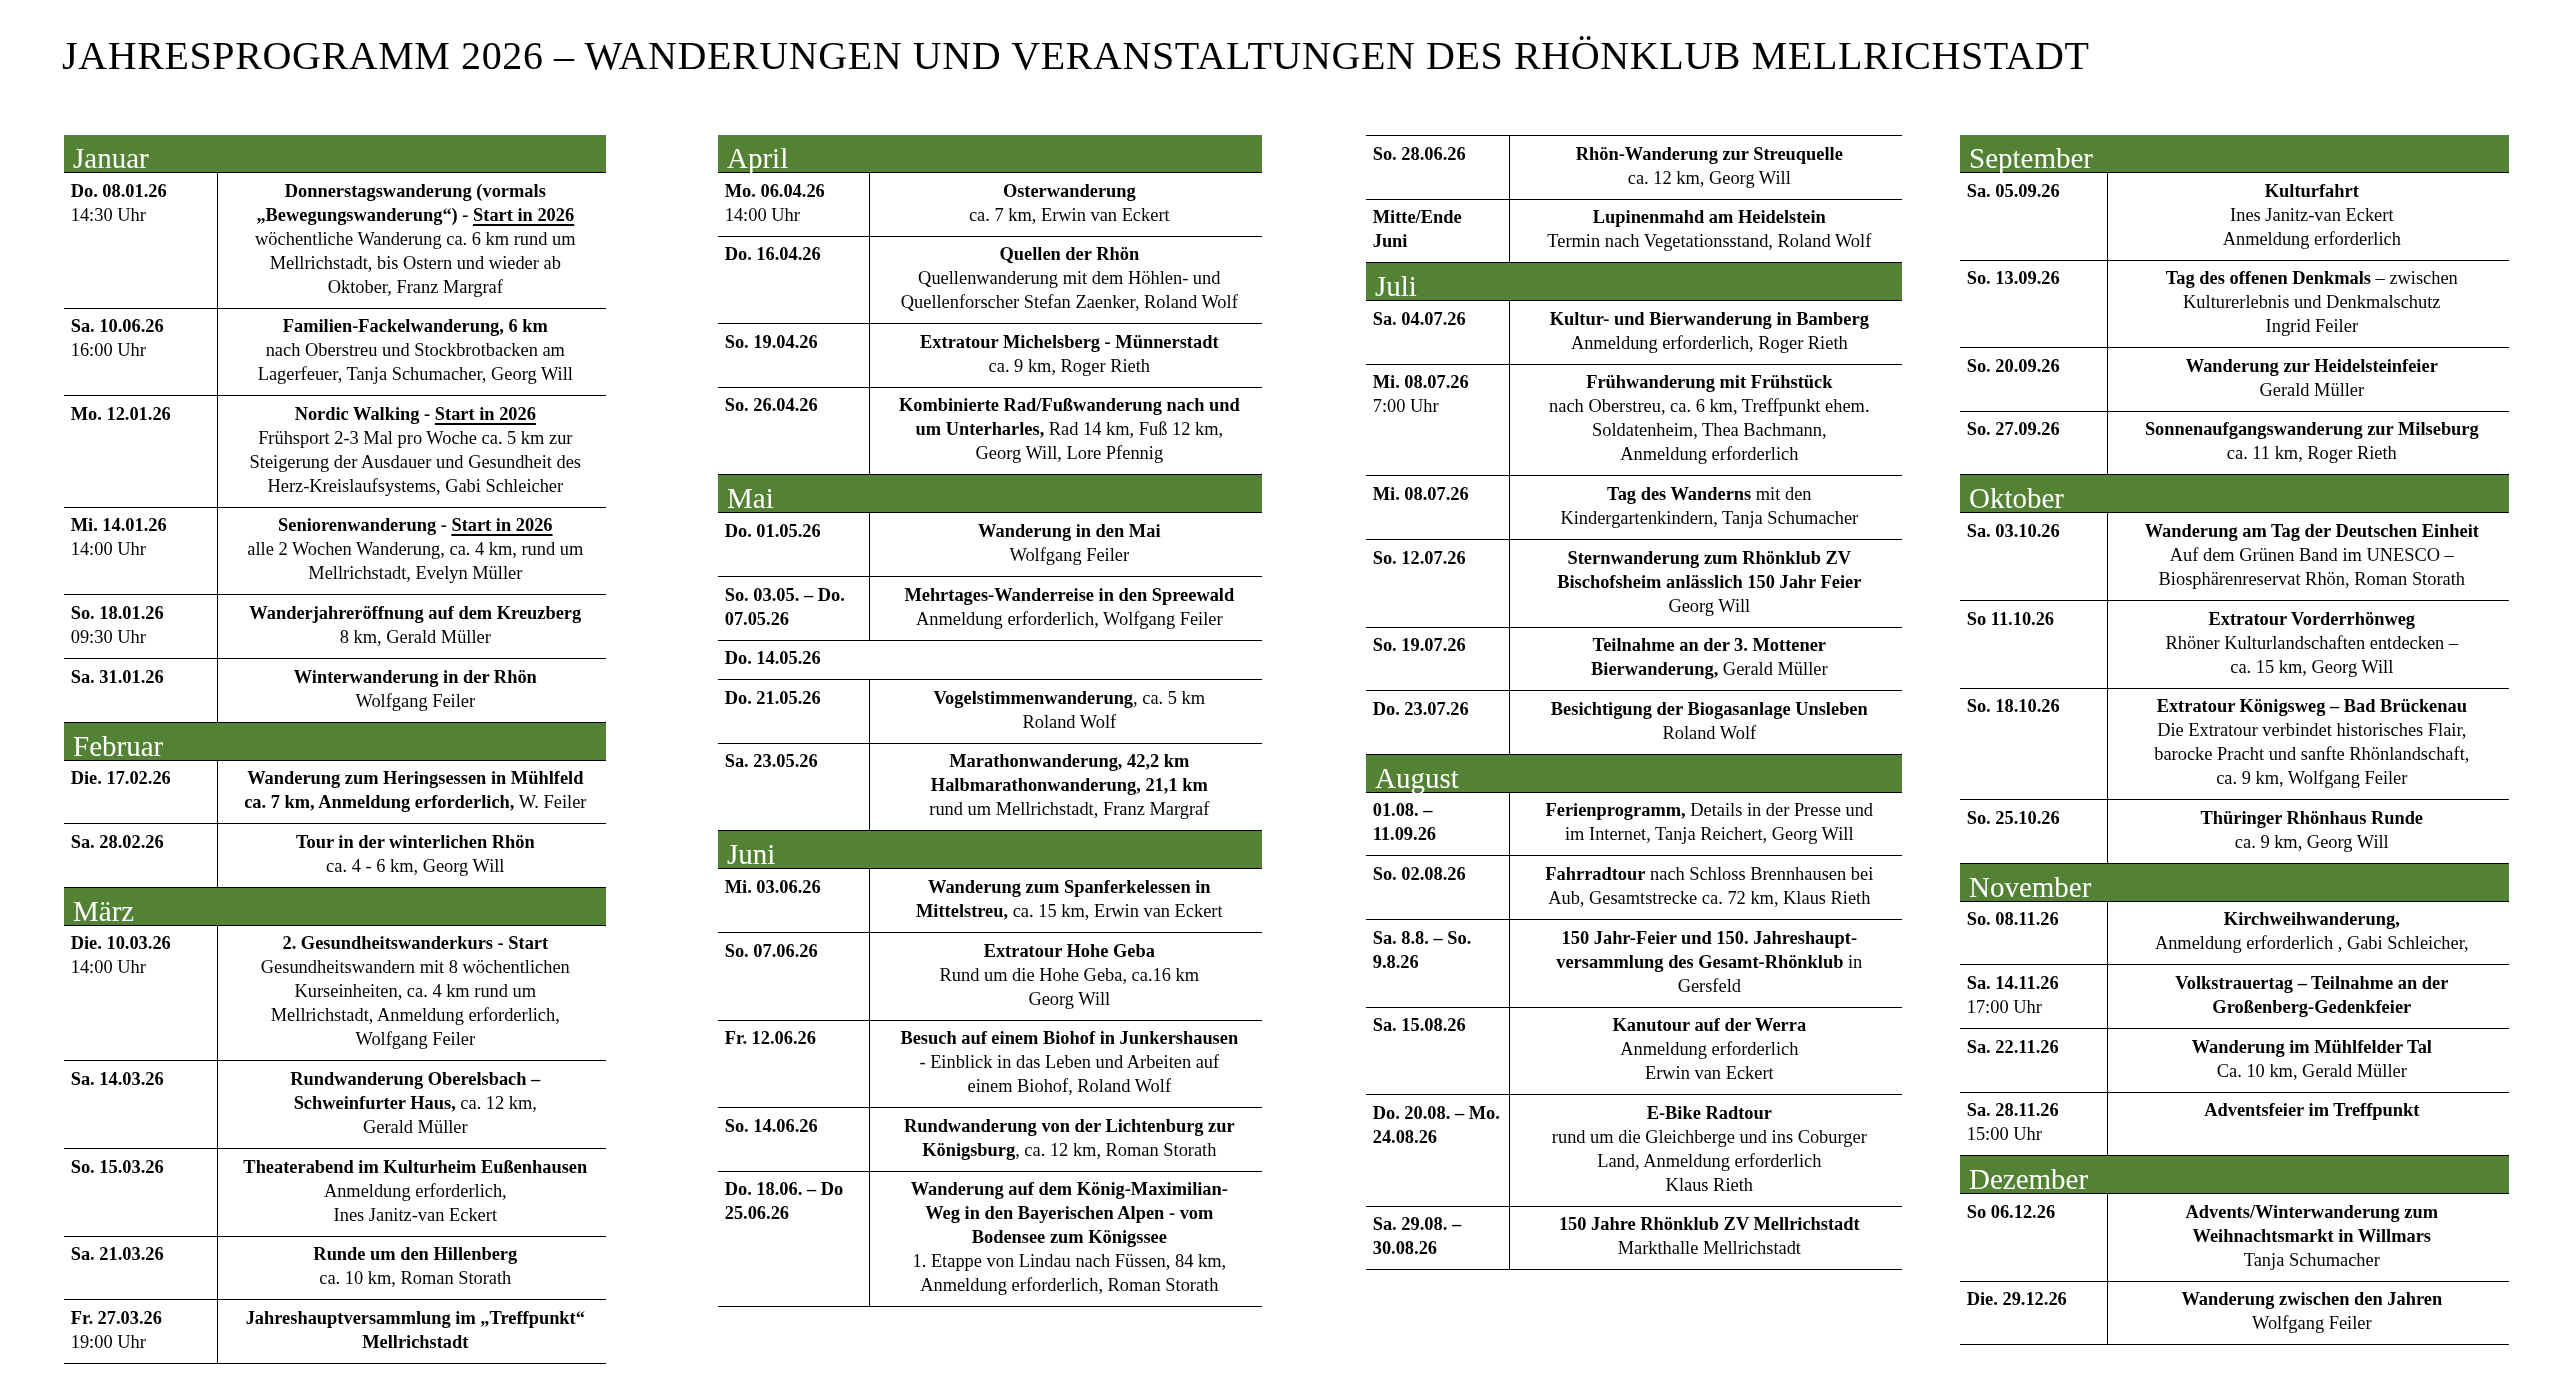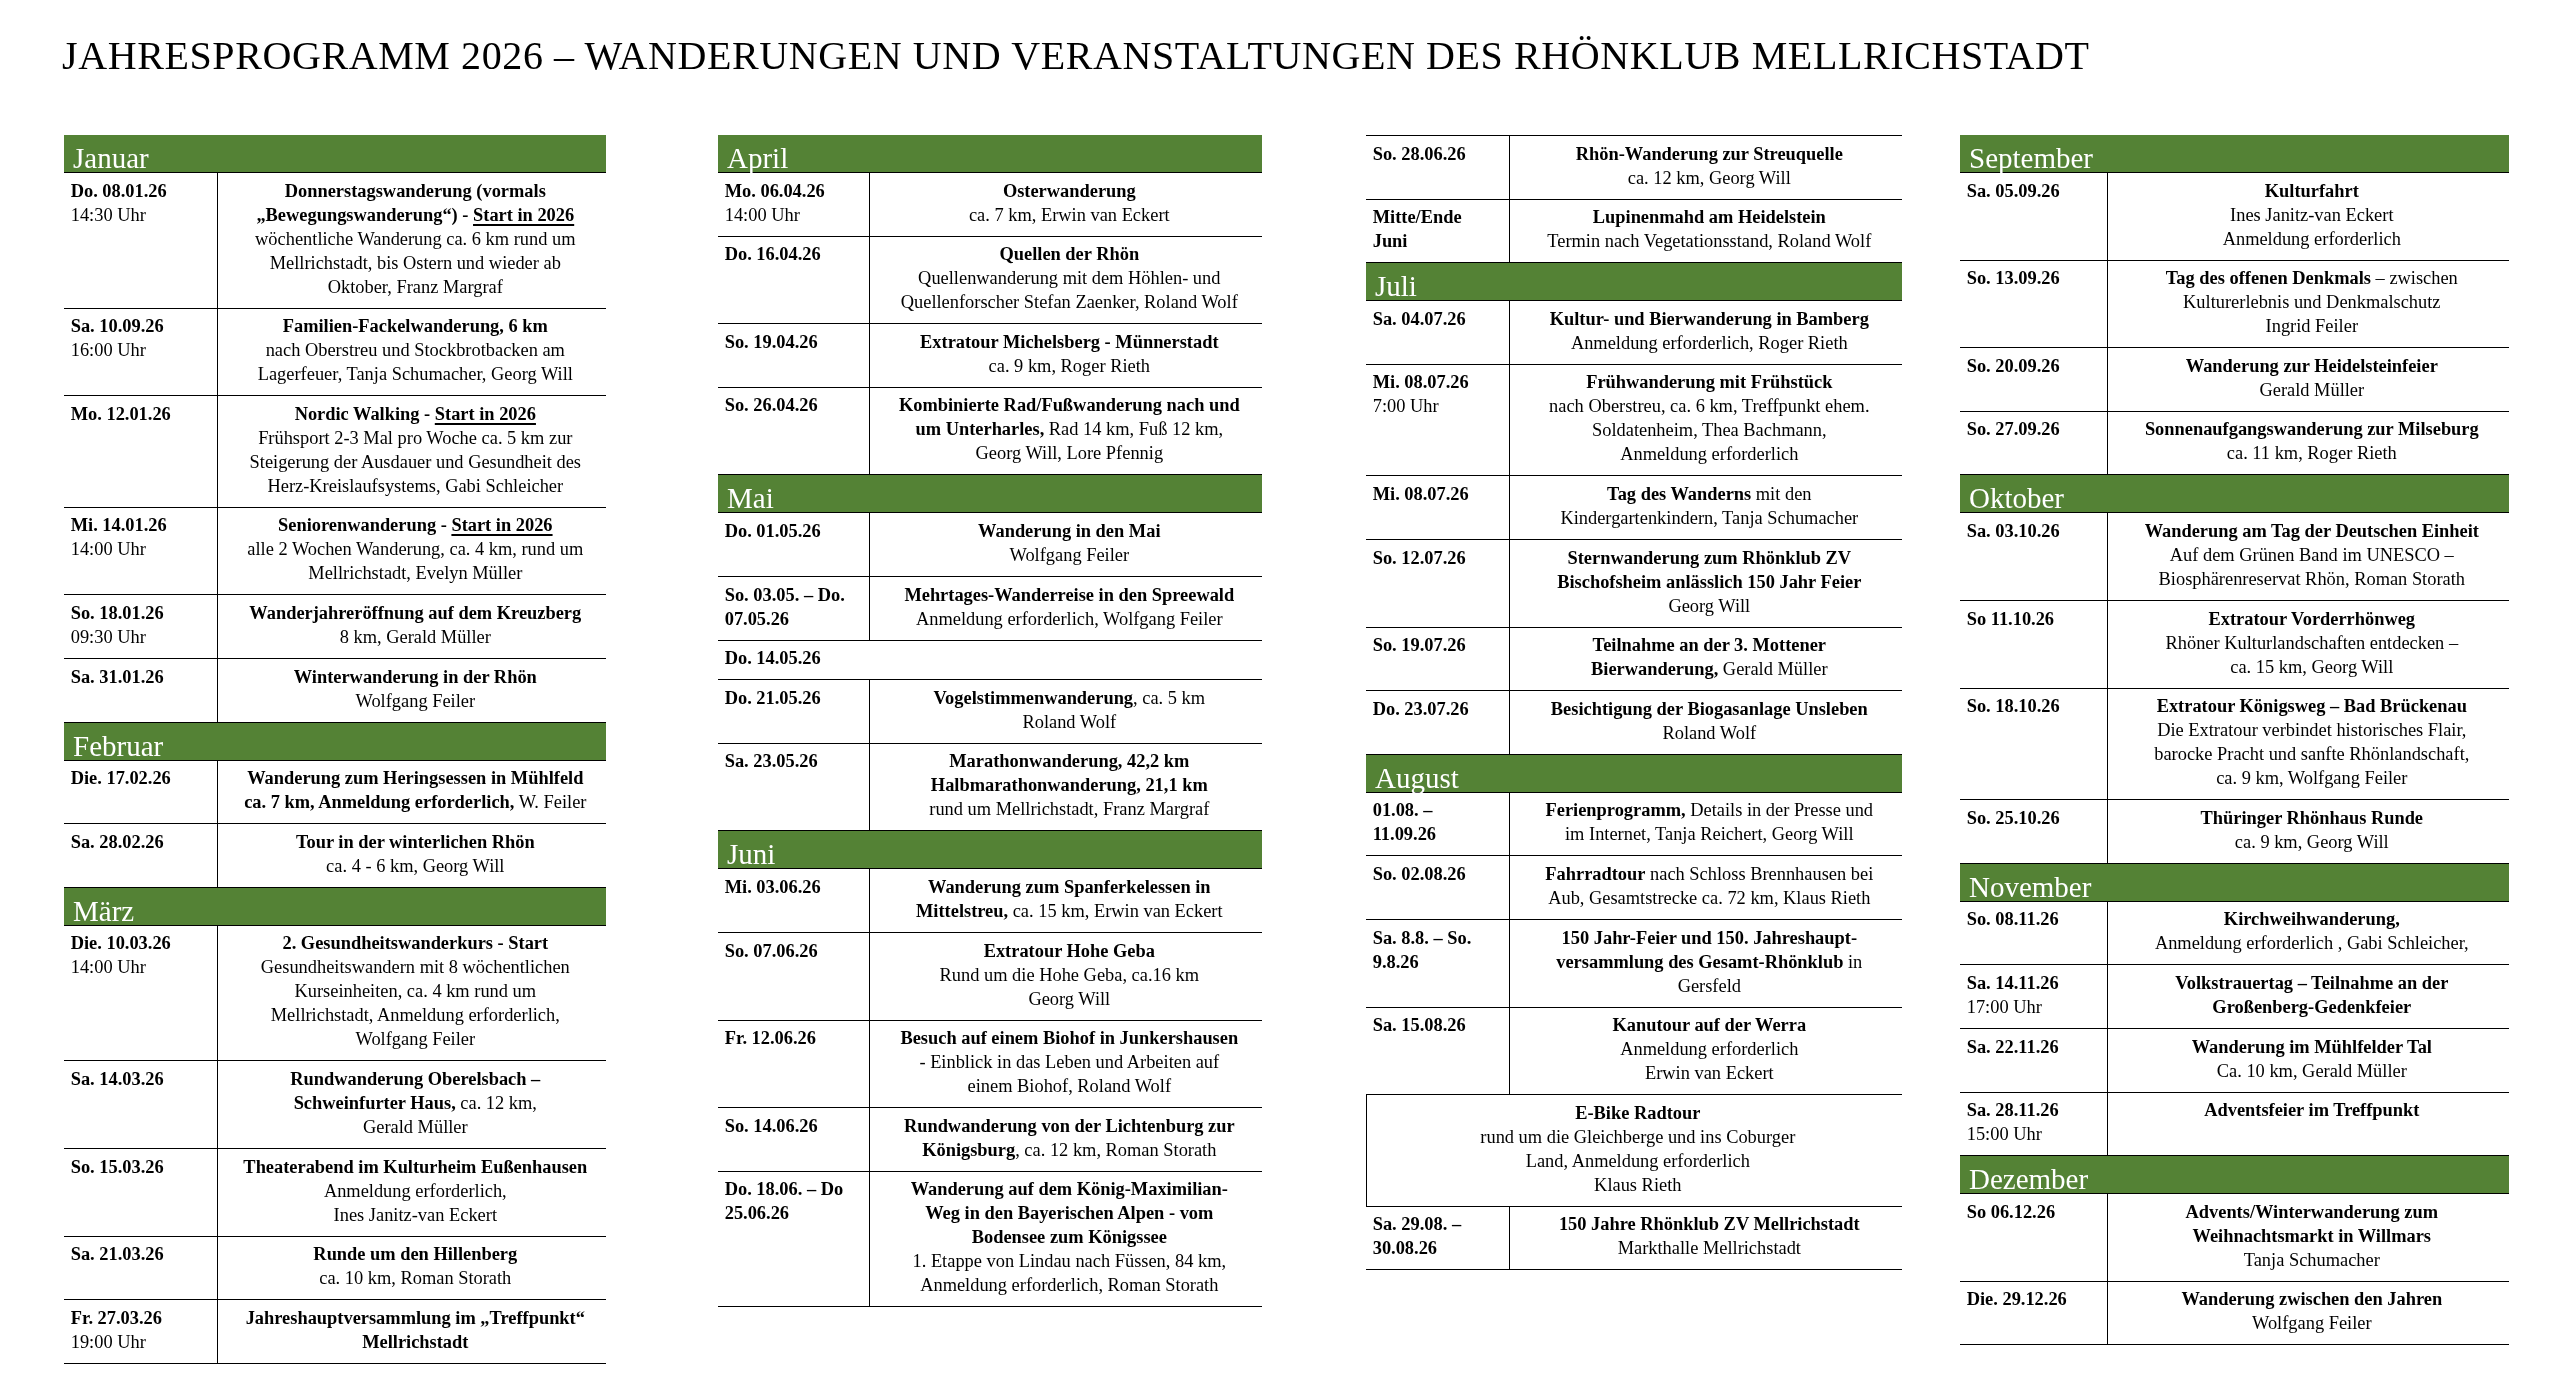--- a/index.html
+++ b/index.html
@@ -55,21 +55,21 @@
           <div class="desc">
             <div><span class="b">Donnerstagswanderung (vormals</span></div>
             <div><span class="b">„Bewegungswanderung“)  - </span><span class="bu">Start in 2026</span></div>
             <div><span>wöchentliche Wanderung ca. 6 km rund um</span></div>
             <div><span>Mellrichstadt, bis Ostern und wieder ab</span></div>
             <div><span>Oktober, Franz Margraf</span></div>
           </div>
         </div>
         <div class="row">
           <div class="date">
-            <div>Sa. 10.09.26</div>
+            <div>Sa. 10.06.26</div>
             <div class="time">16:00 Uhr</div>
           </div>
           <div class="desc">
             <div><span class="b">Familien-Fackelwanderung, 6 km</span></div>
             <div><span>nach Oberstreu und Stockbrotbacken am</span></div>
             <div><span>Lagerfeuer, Tanja Schumacher, Georg Will</span></div>
           </div>
         </div>
         <div class="row">
           <div class="date">
@@ -453,20 +453,24 @@
           <div class="date">
             <div>Sa. 15.08.26</div>
           </div>
           <div class="desc">
             <div><span class="b">Kanutour auf der Werra</span></div>
             <div><span>Anmeldung erforderlich</span></div>
             <div><span>Erwin van Eckert</span></div>
           </div>
         </div>
         <div class="row">
+          <div class="date">
+            <div>Do. 20.08. – Mo.</div>
+            <div>24.08.26</div>
+          </div>
           <div class="desc">
             <div><span class="b">E-Bike Radtour</span></div>
             <div><span>rund um die Gleichberge und ins Coburger</span></div>
             <div><span>Land, Anmeldung erforderlich</span></div>
             <div><span>Klaus Rieth</span></div>
           </div>
         </div>
         <div class="row">
           <div class="date">
             <div>Sa. 29.08. –</div>

